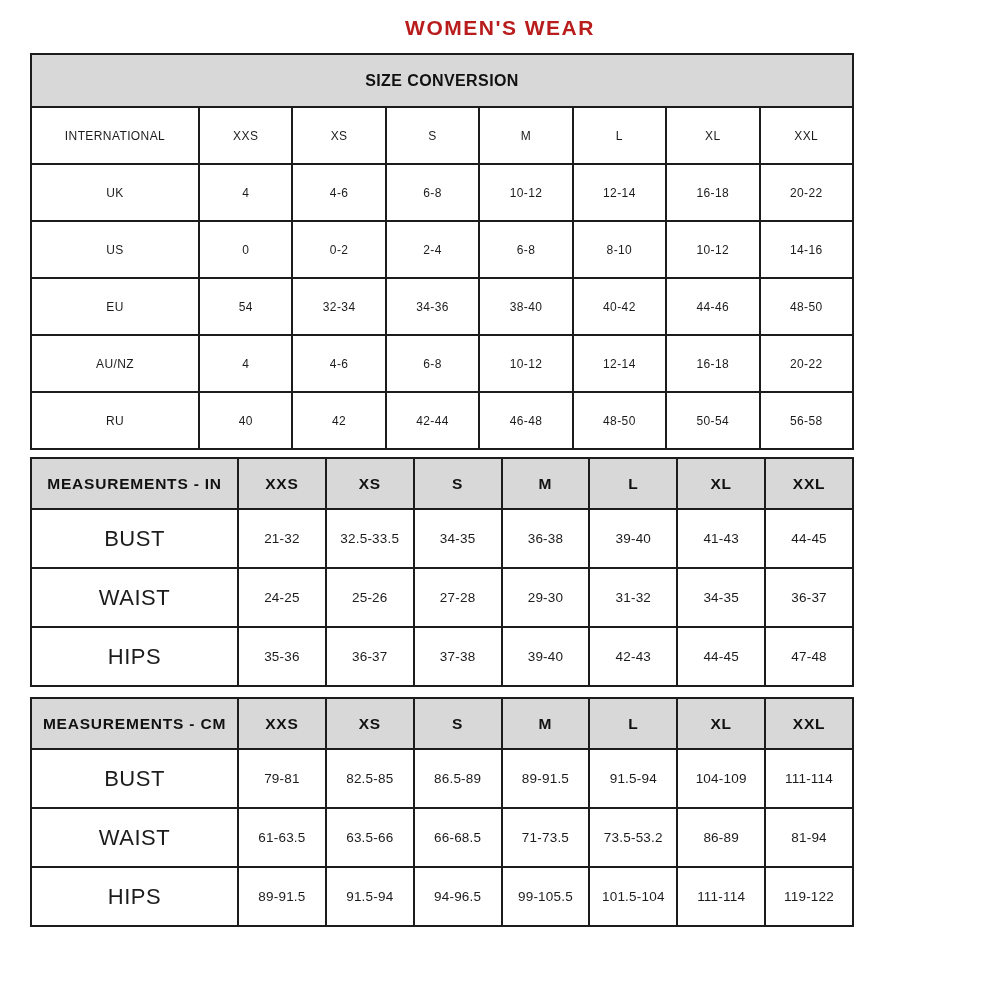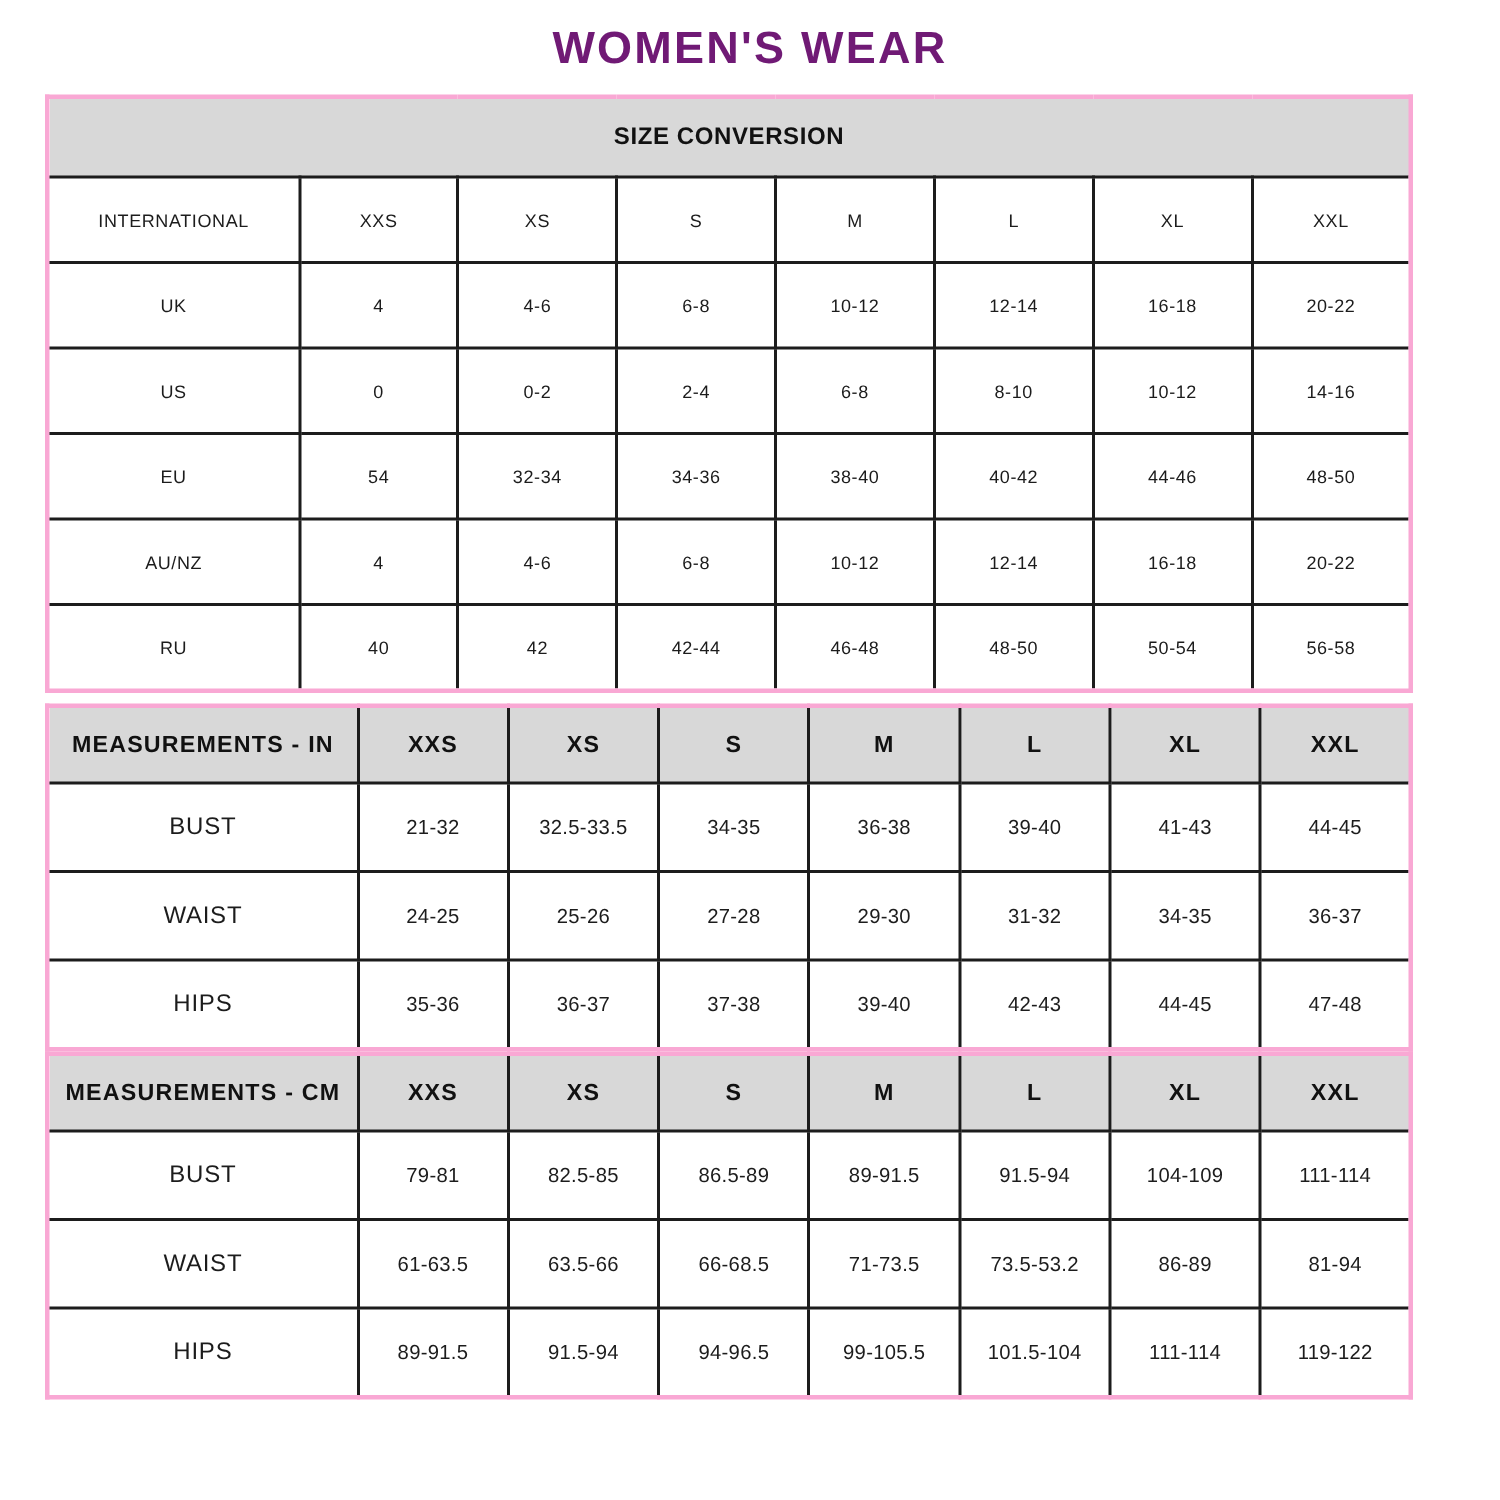--- a/index.html
+++ b/index.html
@@ -13,60 +13,60 @@
     -webkit-font-smoothing: antialiased;
   }
   .page {
     width: 1000px;
     height: 1000px;
     box-sizing: border-box;
     overflow: hidden;
   }
   .title {
     text-align: center;
-    font-size: 30px;
+    font-size: 21px;
     font-weight: 700;
     letter-spacing: 1.5px;
     margin: 0;
     padding: 16px 0 13px 0;
-    color: #701a75;
+    color: #b91c1c;
   }
   .wrap {
     width: 940px;
     margin: 0 auto;
   }
   table {
     border-collapse: collapse;
     table-layout: fixed;
-    width: 912px;
-    border: 3px solid #f9a8d4;
+    width: 824px;
+    border: 1px solid #f9a8d4;
   }
   td {
     border: 2px solid #1c1c1c;
     text-align: center;
     vertical-align: middle;
     padding: 0 2px;
     overflow: hidden;
     white-space: nowrap;
   }
   .band {
     background: #d8d8d8;
     font-weight: 700;
     letter-spacing: 0.8px;
     color: #111111;
   }
   
   .t1 { margin-bottom: 7px; }
   .t1 td { height: 55px; font-size: 12px; letter-spacing: 0.4px; }
   .t1 .band { height: 51px; font-size: 16px; }
   
-  .t2 { }
+  .t2 { margin-bottom: 10px; }
   .t2 td, .t3 td { height: 57px; }
   .t2 .band, .t3 .band { height: 49px; font-size: 15.5px; }
-  .lbl { font-size: 16px; letter-spacing: 0.5px; }
+  .lbl { font-size: 22px; letter-spacing: 0.5px; }
   .val { font-size: 13.5px; letter-spacing: 0.2px; }
 </style>
 </head>
 <body>
 
 <div class="page">
 
   <h1 class="title">WOMEN'S WEAR</h1>
 
   <div class="wrap">

